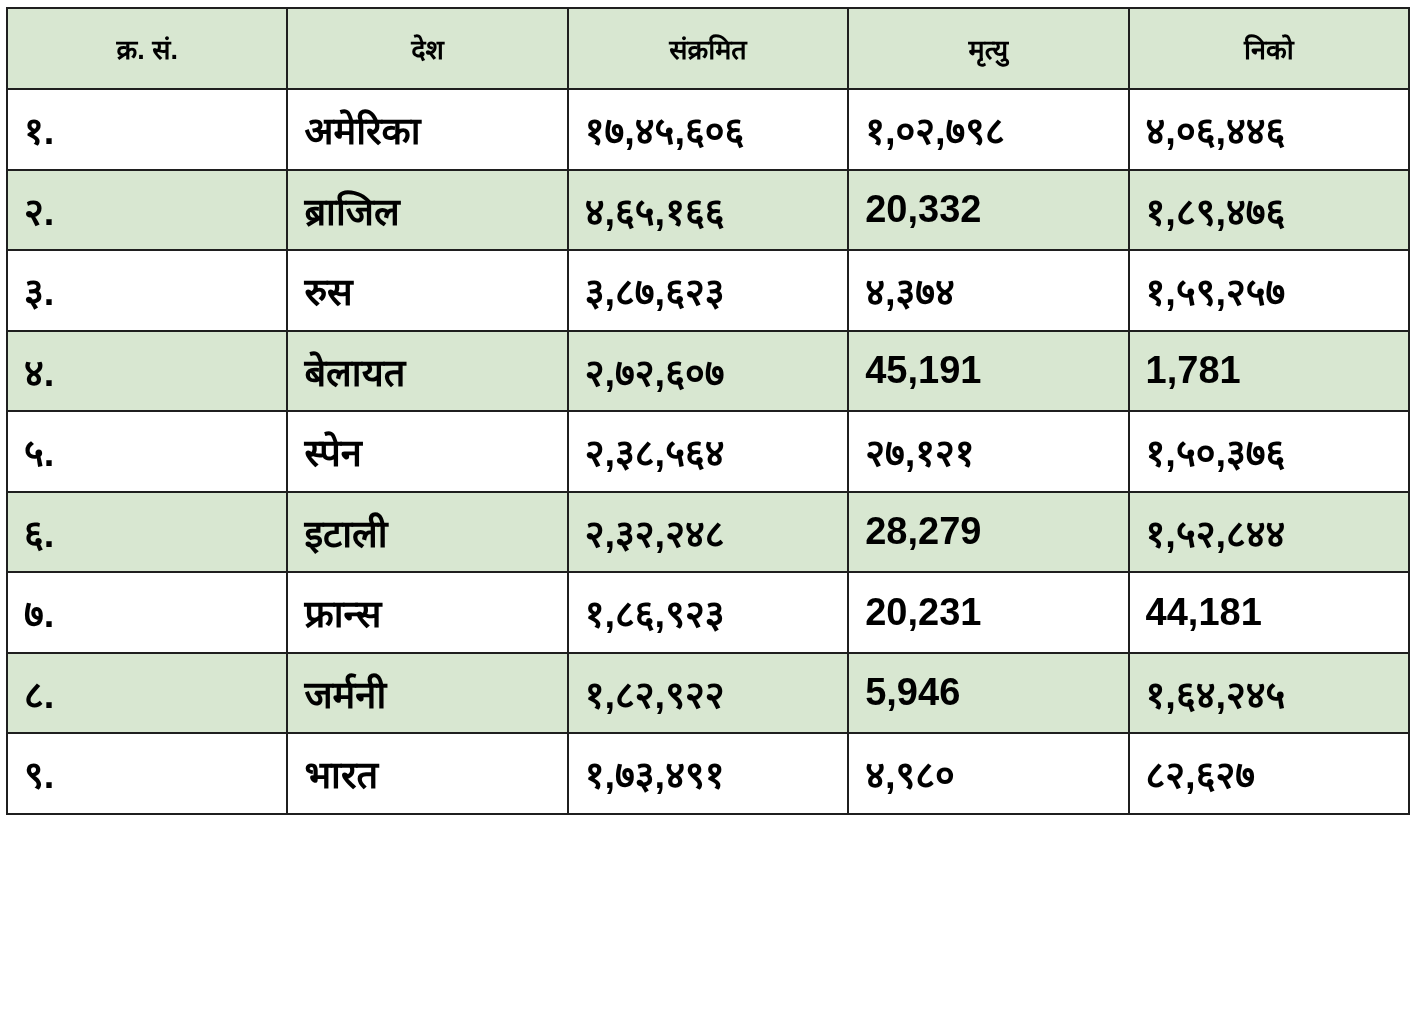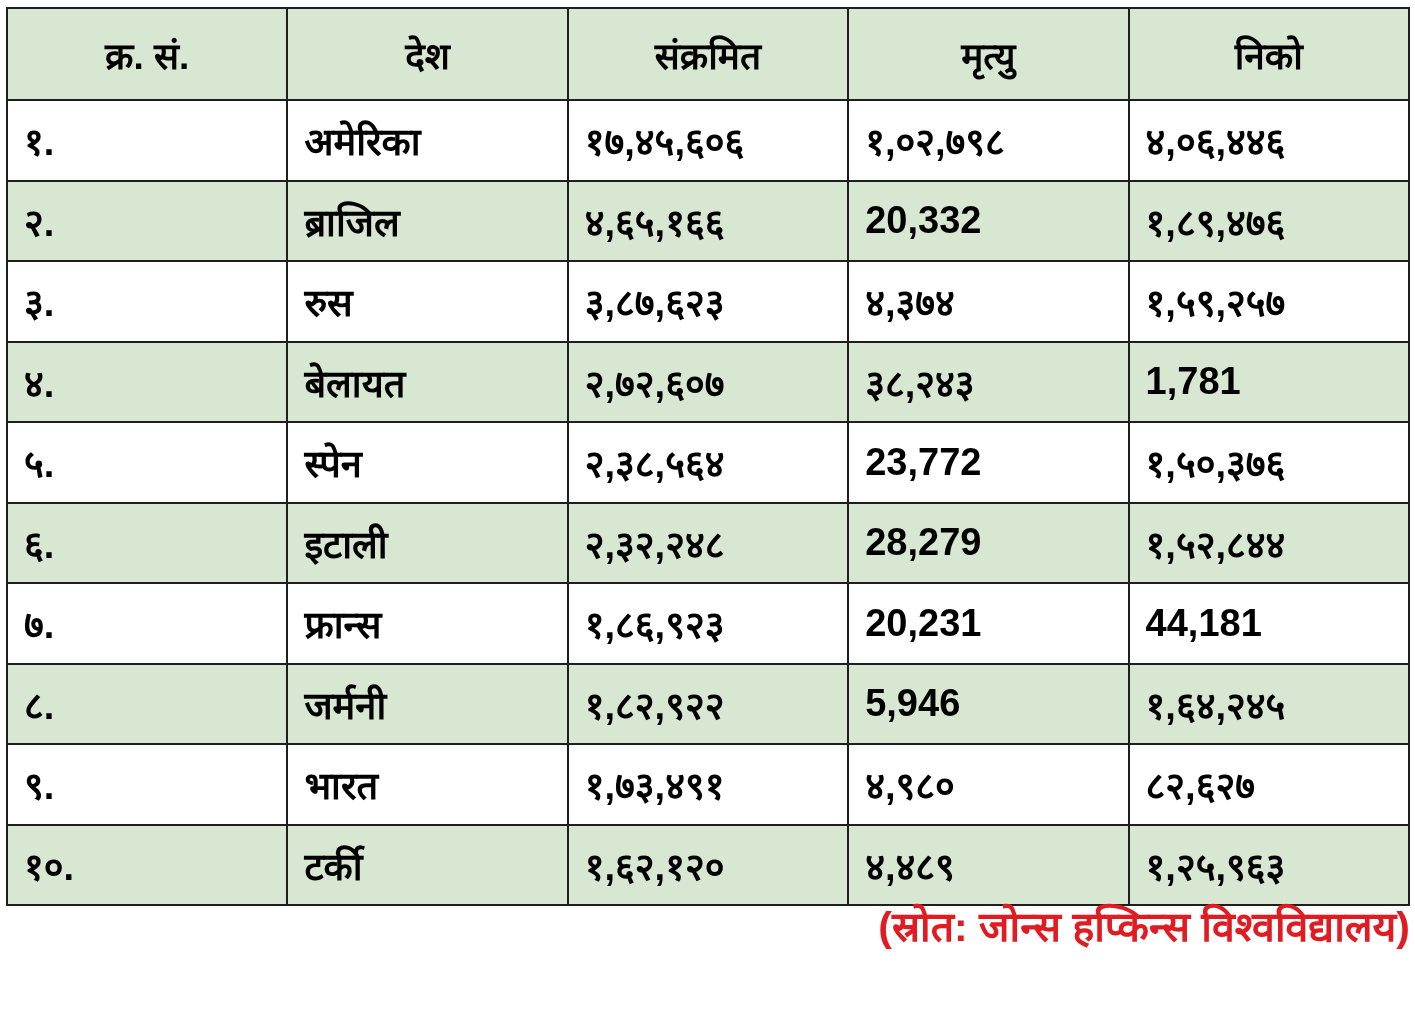--- a/index.html
+++ b/index.html
@@ -26,23 +26,23 @@
     table-layout: fixed;
   }
   table.stats th,
   table.stats td {
     border: 2px solid #1f1f1f;
     overflow: hidden;
     white-space: nowrap;
   }
   table.stats col { width: 20%; }
   table.stats thead th {
-    height: 92px;
+    height: 81px;
     background: #d8e7d1;
-    font-size: 37px;
+    font-size: 27px;
     font-weight: bold;
     text-align: center;
     vertical-align: middle;
     padding: 0 6px;
   }
   table.stats tbody td {
     height: 80.5px;
     font-size: 38px;
     font-weight: 600;
     text-align: left;
@@ -109,29 +109,29 @@
       <td>रुस</td>
       <td>३,८७,६२३</td>
       <td>४,३७४</td>
       <td>१,५९,२५७</td>
     </tr>
 
     <tr>
       <td>४.</td>
       <td>बेलायत</td>
       <td>२,७२,६०७</td>
-      <td>३८,२४३</td>
+      <td>45,191</td>
       <td>1,781</td>
     </tr>
 
     <tr>
       <td>५.</td>
       <td>स्पेन</td>
       <td>२,३८,५६४</td>
-      <td>23,772</td>
+      <td>२७,१२१</td>
       <td>१,५०,३७६</td>
     </tr>
 
     <tr>
       <td>६.</td>
       <td>इटाली</td>
       <td>२,३२,२४८</td>
       <td>28,279</td>
       <td>१,५२,८४४</td>
     </tr>
@@ -153,25 +153,17 @@
     </tr>
 
     <tr>
       <td>९.</td>
       <td>भारत</td>
       <td>१,७३,४९१</td>
       <td>४,९८०</td>
       <td>८२,६२७</td>
     </tr>
 
-    <tr>
-      <td>१०.</td>
-      <td>टर्की</td>
-      <td>१,६२,१२०</td>
-      <td>४,४८९</td>
-      <td>१,२५,९६३</td>
-    </tr>
   </tbody>
   </table>
 
-  <div class="source-caption">(स्रोत: जोन्स हप्किन्स विश्वविद्यालय)</div>
 
 </div>
 
 </body></html>

